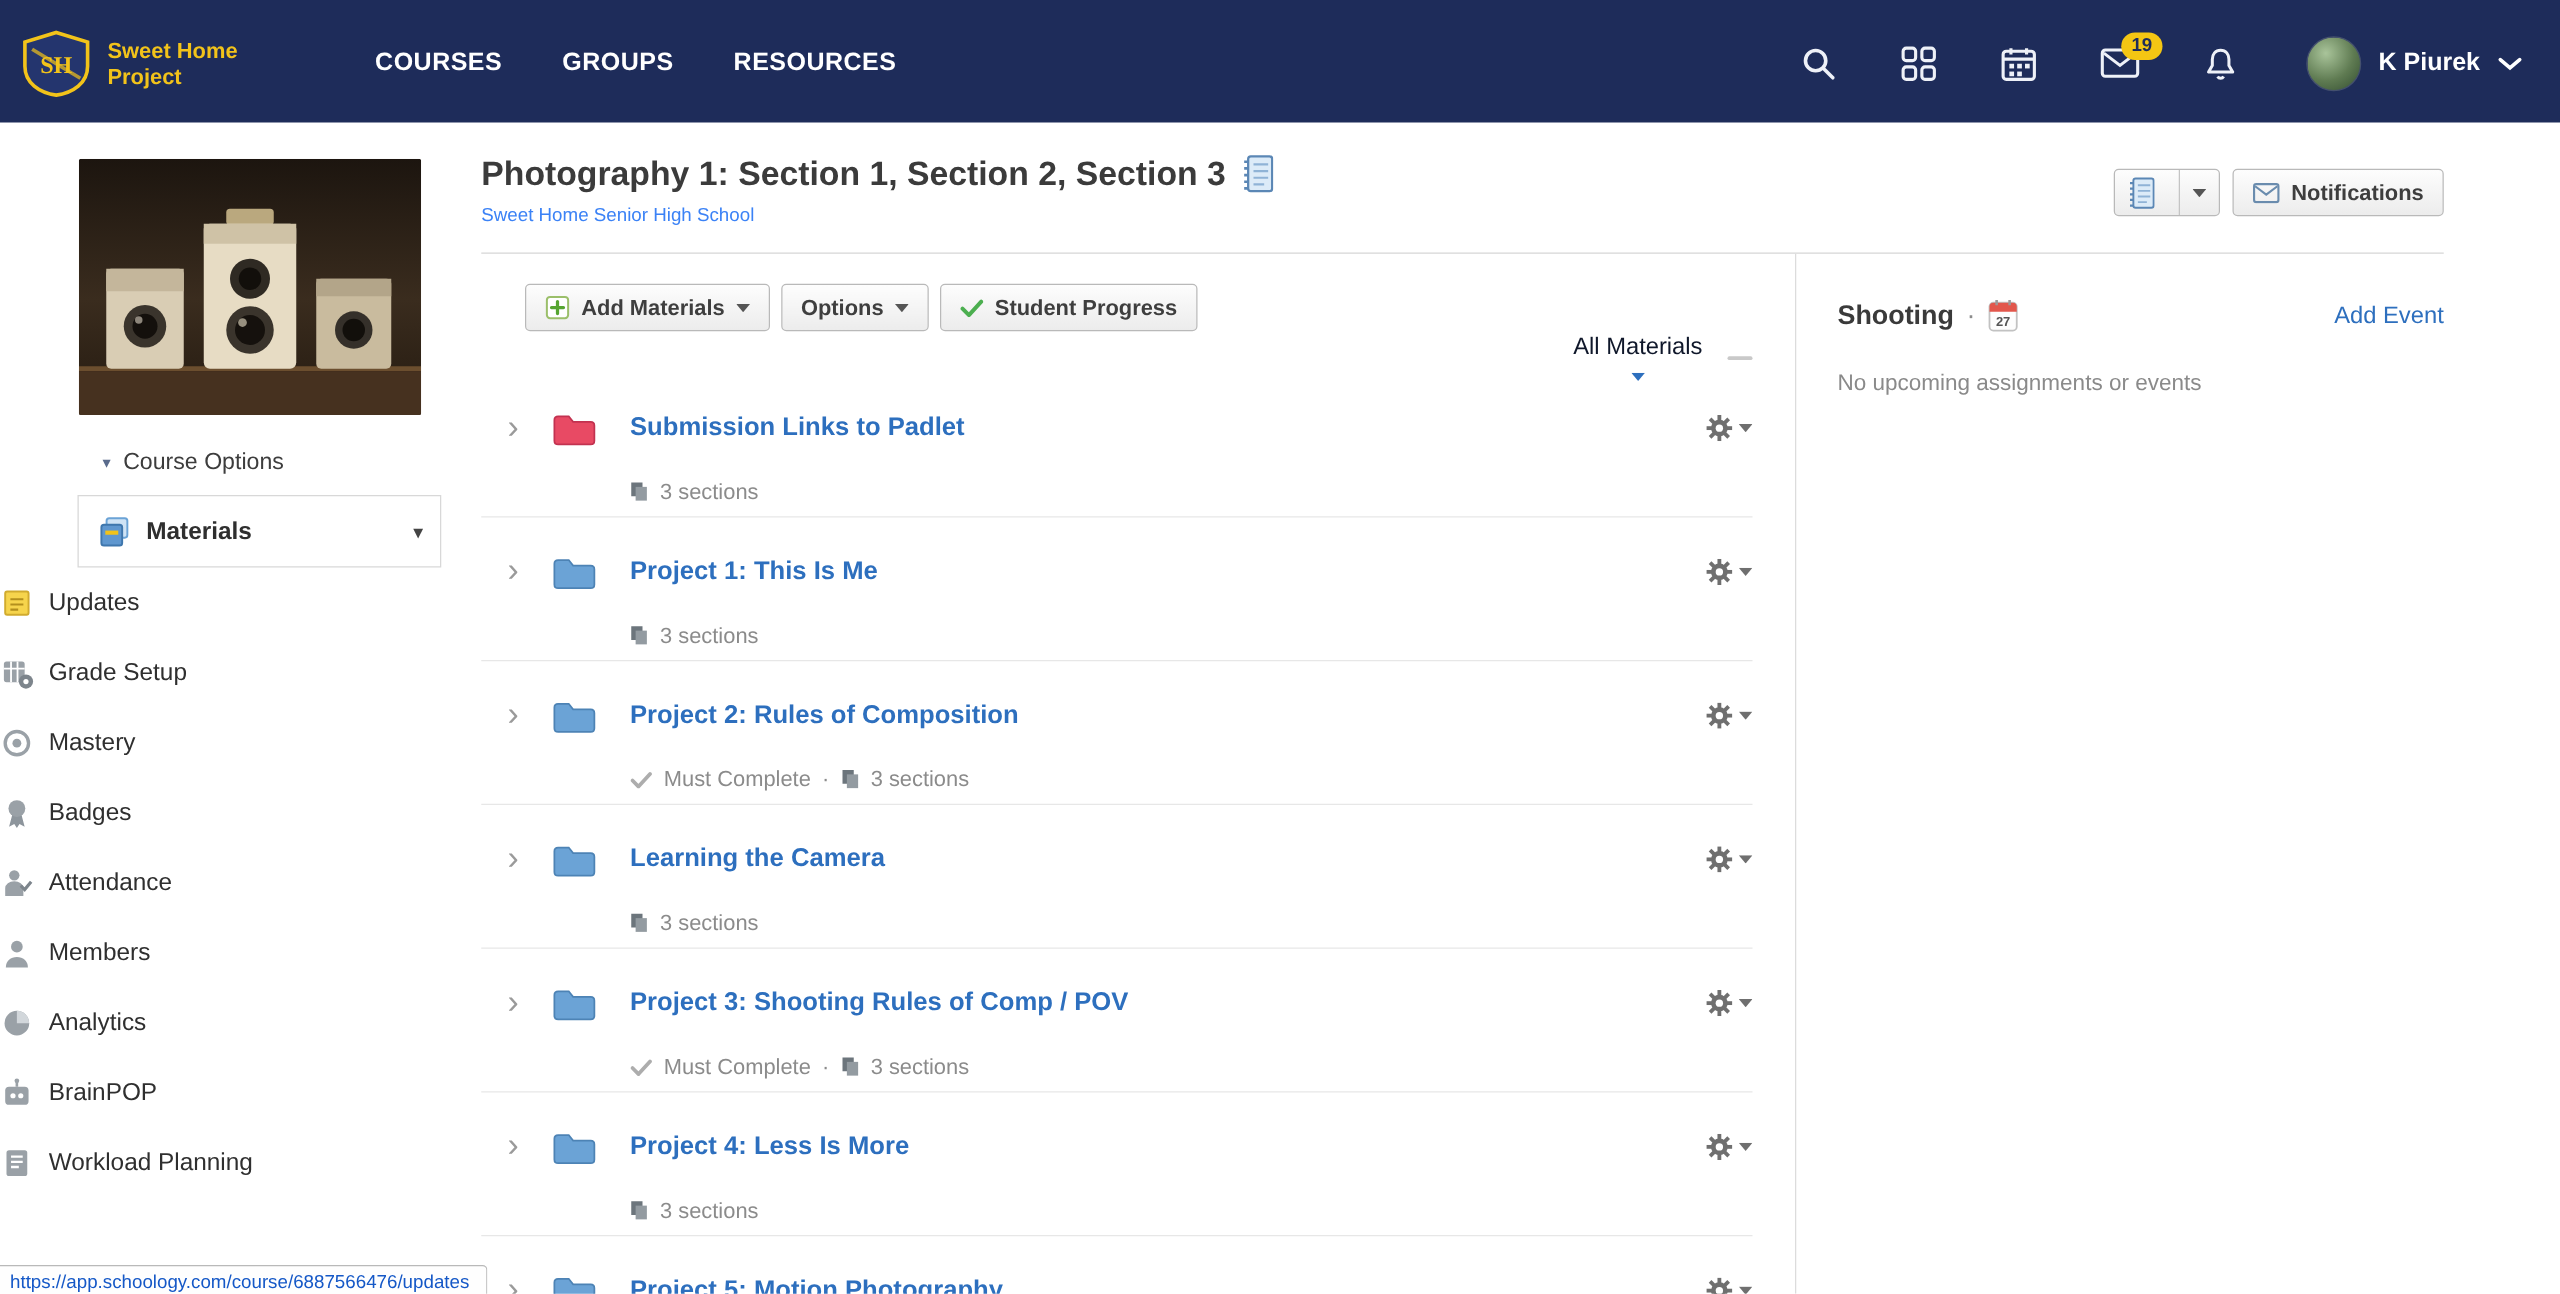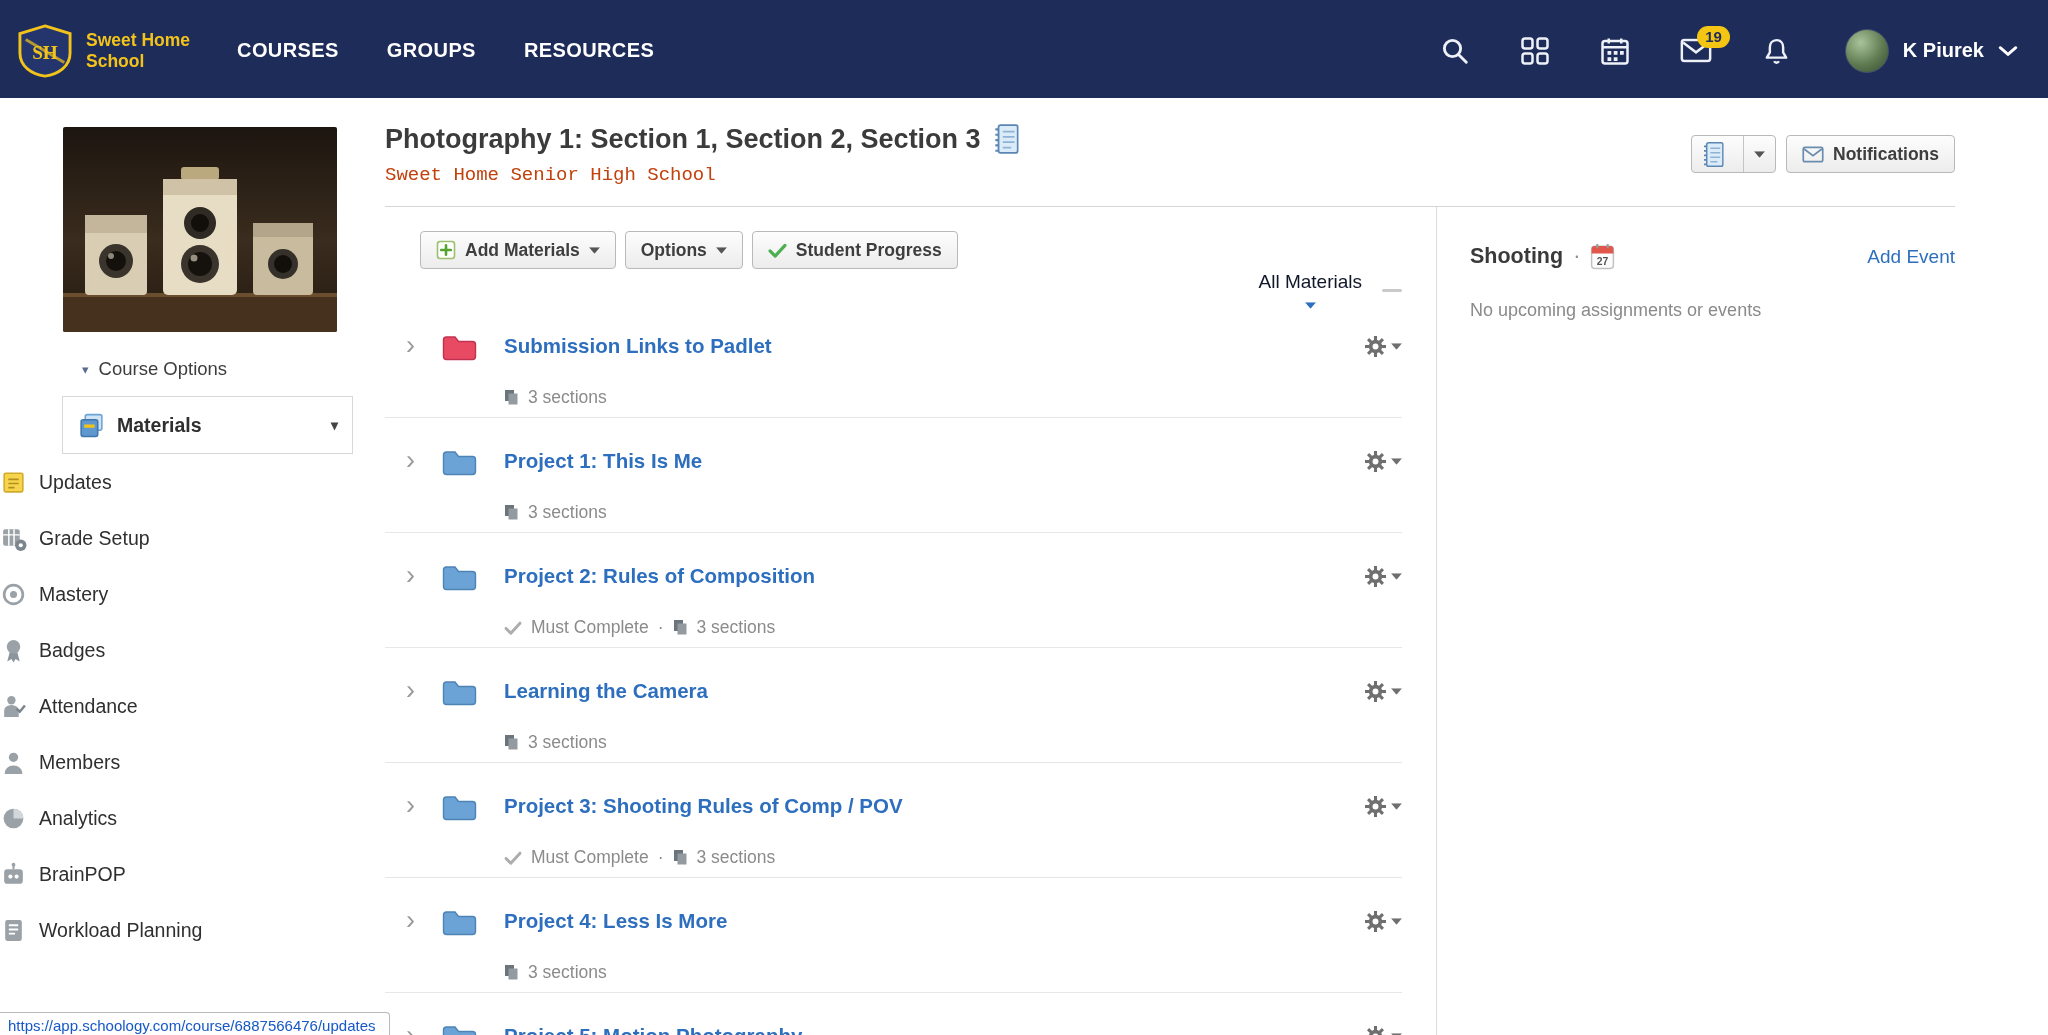--- a/index.html
+++ b/index.html
@@ -7,21 +7,21 @@
   body {
     width:2048px; height:1035px; overflow:hidden; position:relative;
     background:#fff; font-family:"Liberation Sans", sans-serif; color:#333;
   }
   svg { display:block; }
 
   
   .topbar { height:98px; background:#1e2c5a; display:flex; align-items:center; padding:3px 30px 0 16px; }
   .brand { display:flex; align-items:center; gap:12px; cursor:pointer; }
   .brand-text { color:#f2c31a; font-weight:bold; font-size:17.5px; line-height:1.18; }
-  .mainnav { display:flex; gap:48px; margin-left:47px; }
+  .mainnav { display:flex; gap:48px; margin-left:110px; }
   .mainnav a { color:#fff; font-size:20px; font-weight:bold; letter-spacing:.4px; text-decoration:none; cursor:pointer; }
   .topbar-right { margin-left:auto; display:flex; align-items:center; gap:50px; }
   .tbicon { position:relative; cursor:pointer; display:inline-flex; }
   .badge { position:absolute; top:-12px; right:-18px; background:#f4c613; color:#1e2c5a; font-size:15px; font-weight:bold; padding:2px 8px; border-radius:12px; line-height:1.2; }
   .userbox { display:flex; align-items:center; gap:14px; margin-left:4px; cursor:pointer; }
   .avatar { width:44px; height:44px; border-radius:50%; background:radial-gradient(circle at 35% 30%, #a9c49a, #5f7b52 55%, #324d30); border:1px solid #44506e; }
   .username { color:#fff; font-weight:bold; font-size:20px; }
 
   
   .page-body { display:flex; height:937px; }
@@ -34,21 +34,21 @@
   .menu { list-style:none; margin:16px 0 0 0; padding:0; }
   .menu li { height:56px; display:flex; align-items:center; font-size:19.5px; color:#2f2f2f; cursor:pointer; }
   .menu li .mi { width:27px; height:27px; margin-right:12px; flex:none; }
   .menu li.active { margin-left:62px; padding-left:15px; height:58px; font-weight:bold; border:1px solid #d8d8d8; background:#fff; }
   .mi-caret { margin-left:auto; margin-right:14px; color:#444; font-size:14px; }
 
   
   .main { flex:1; display:flex; flex-direction:column; padding-left:32px; min-width:0; }
   .page-head { display:flex; justify-content:space-between; padding:25px 93px 0 0; }
   .page-head h1 { margin:0; font-size:27px; color:#3b3b3b; display:flex; align-items:center; gap:12px; font-weight:bold; }
-  .school-link { display:inline-block; margin-top:9px; font-size:19px; color:#c2410c; text-decoration:none; cursor:pointer;font-family:Liberation Mono, monospace; }
+  .school-link { display:inline-block; margin-top:9px; font-size:15px; color:#3b82f6; text-decoration:none; cursor:pointer; }
   .head-actions { display:flex; gap:10px; margin-top:12px; }
   .btn { display:inline-flex; align-items:center; gap:9px; height:38px; padding:0 15px;
          background:linear-gradient(#fdfdfd,#ececec); border:1px solid #b9b9b9; border-radius:4px;
          font-family:inherit; font-size:17.5px; font-weight:bold; color:#3e3e3e; cursor:pointer; }
   .btn .bcaret { color:#555; }
   .btn-split { padding:0; }
   .btn-split .seg { display:flex; align-items:center; padding:0 10px; height:100%; }
   .btn-split .seg + .seg { border-left:1px solid #c4c4c4; }
   .title-rule { border:none; border-top:1px solid #d6d6d6; margin:20px 93px 0 0; height:0; }
 
@@ -129,21 +129,21 @@
   <div class="brand">
     <span>
       <svg width="58" height="54" viewBox="0 0 60 56">
         <path d="M30 2 L56 10 V30 C56 44 44 52 30 54 C16 52 4 44 4 30 V10 Z" fill="#24356e" stroke="#f2c31a" stroke-width="3"></path>
         <path d="M10 16 L50 40" stroke="#f2c31a" stroke-width="3" opacity=".7"></path>
         <text x="30" y="36" text-anchor="middle" font-size="20" font-weight="bold" fill="#f2c31a" font-family="Liberation Serif, serif">SH</text>
       </svg>
     </span>
     <span class="brand-text">
       <span>Sweet Home</span><br>
-      <span>School</span>
+      <span>Project</span>
     </span>
   </div>
 
   <nav class="mainnav">
     <a>COURSES</a>
     <a>GROUPS</a>
     <a>RESOURCES</a>
   </nav>
 
   <div class="topbar-right">

